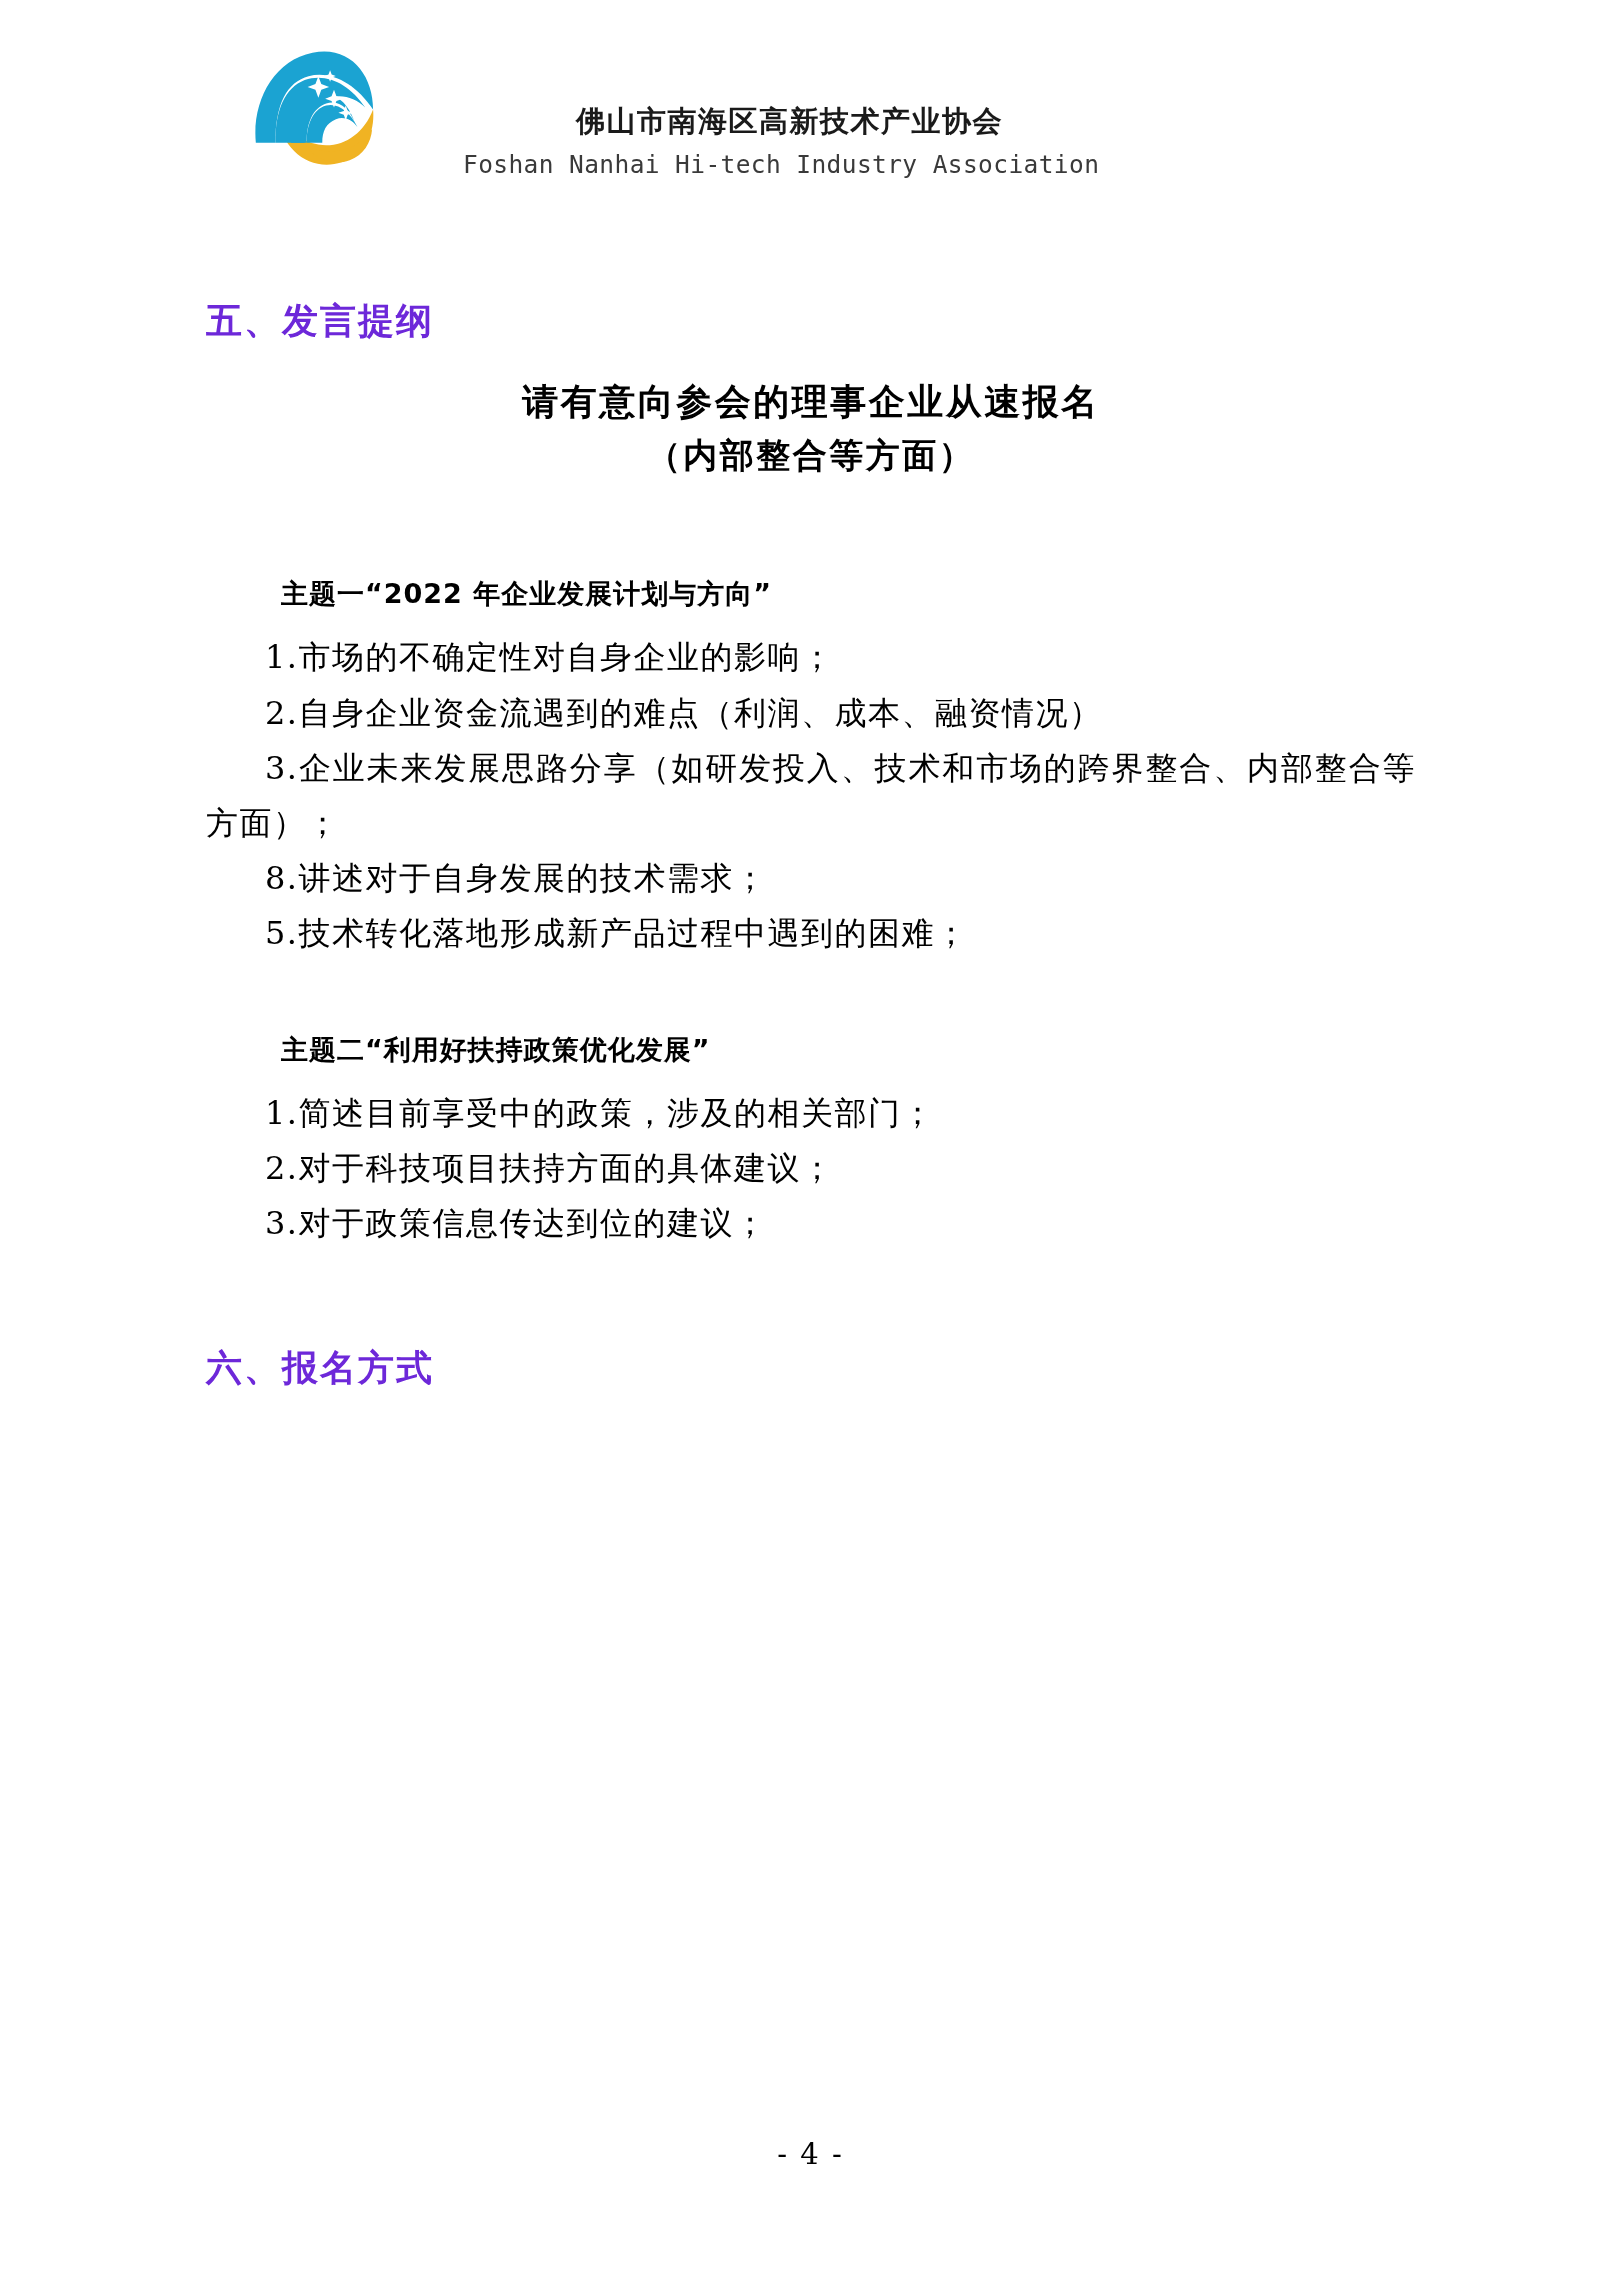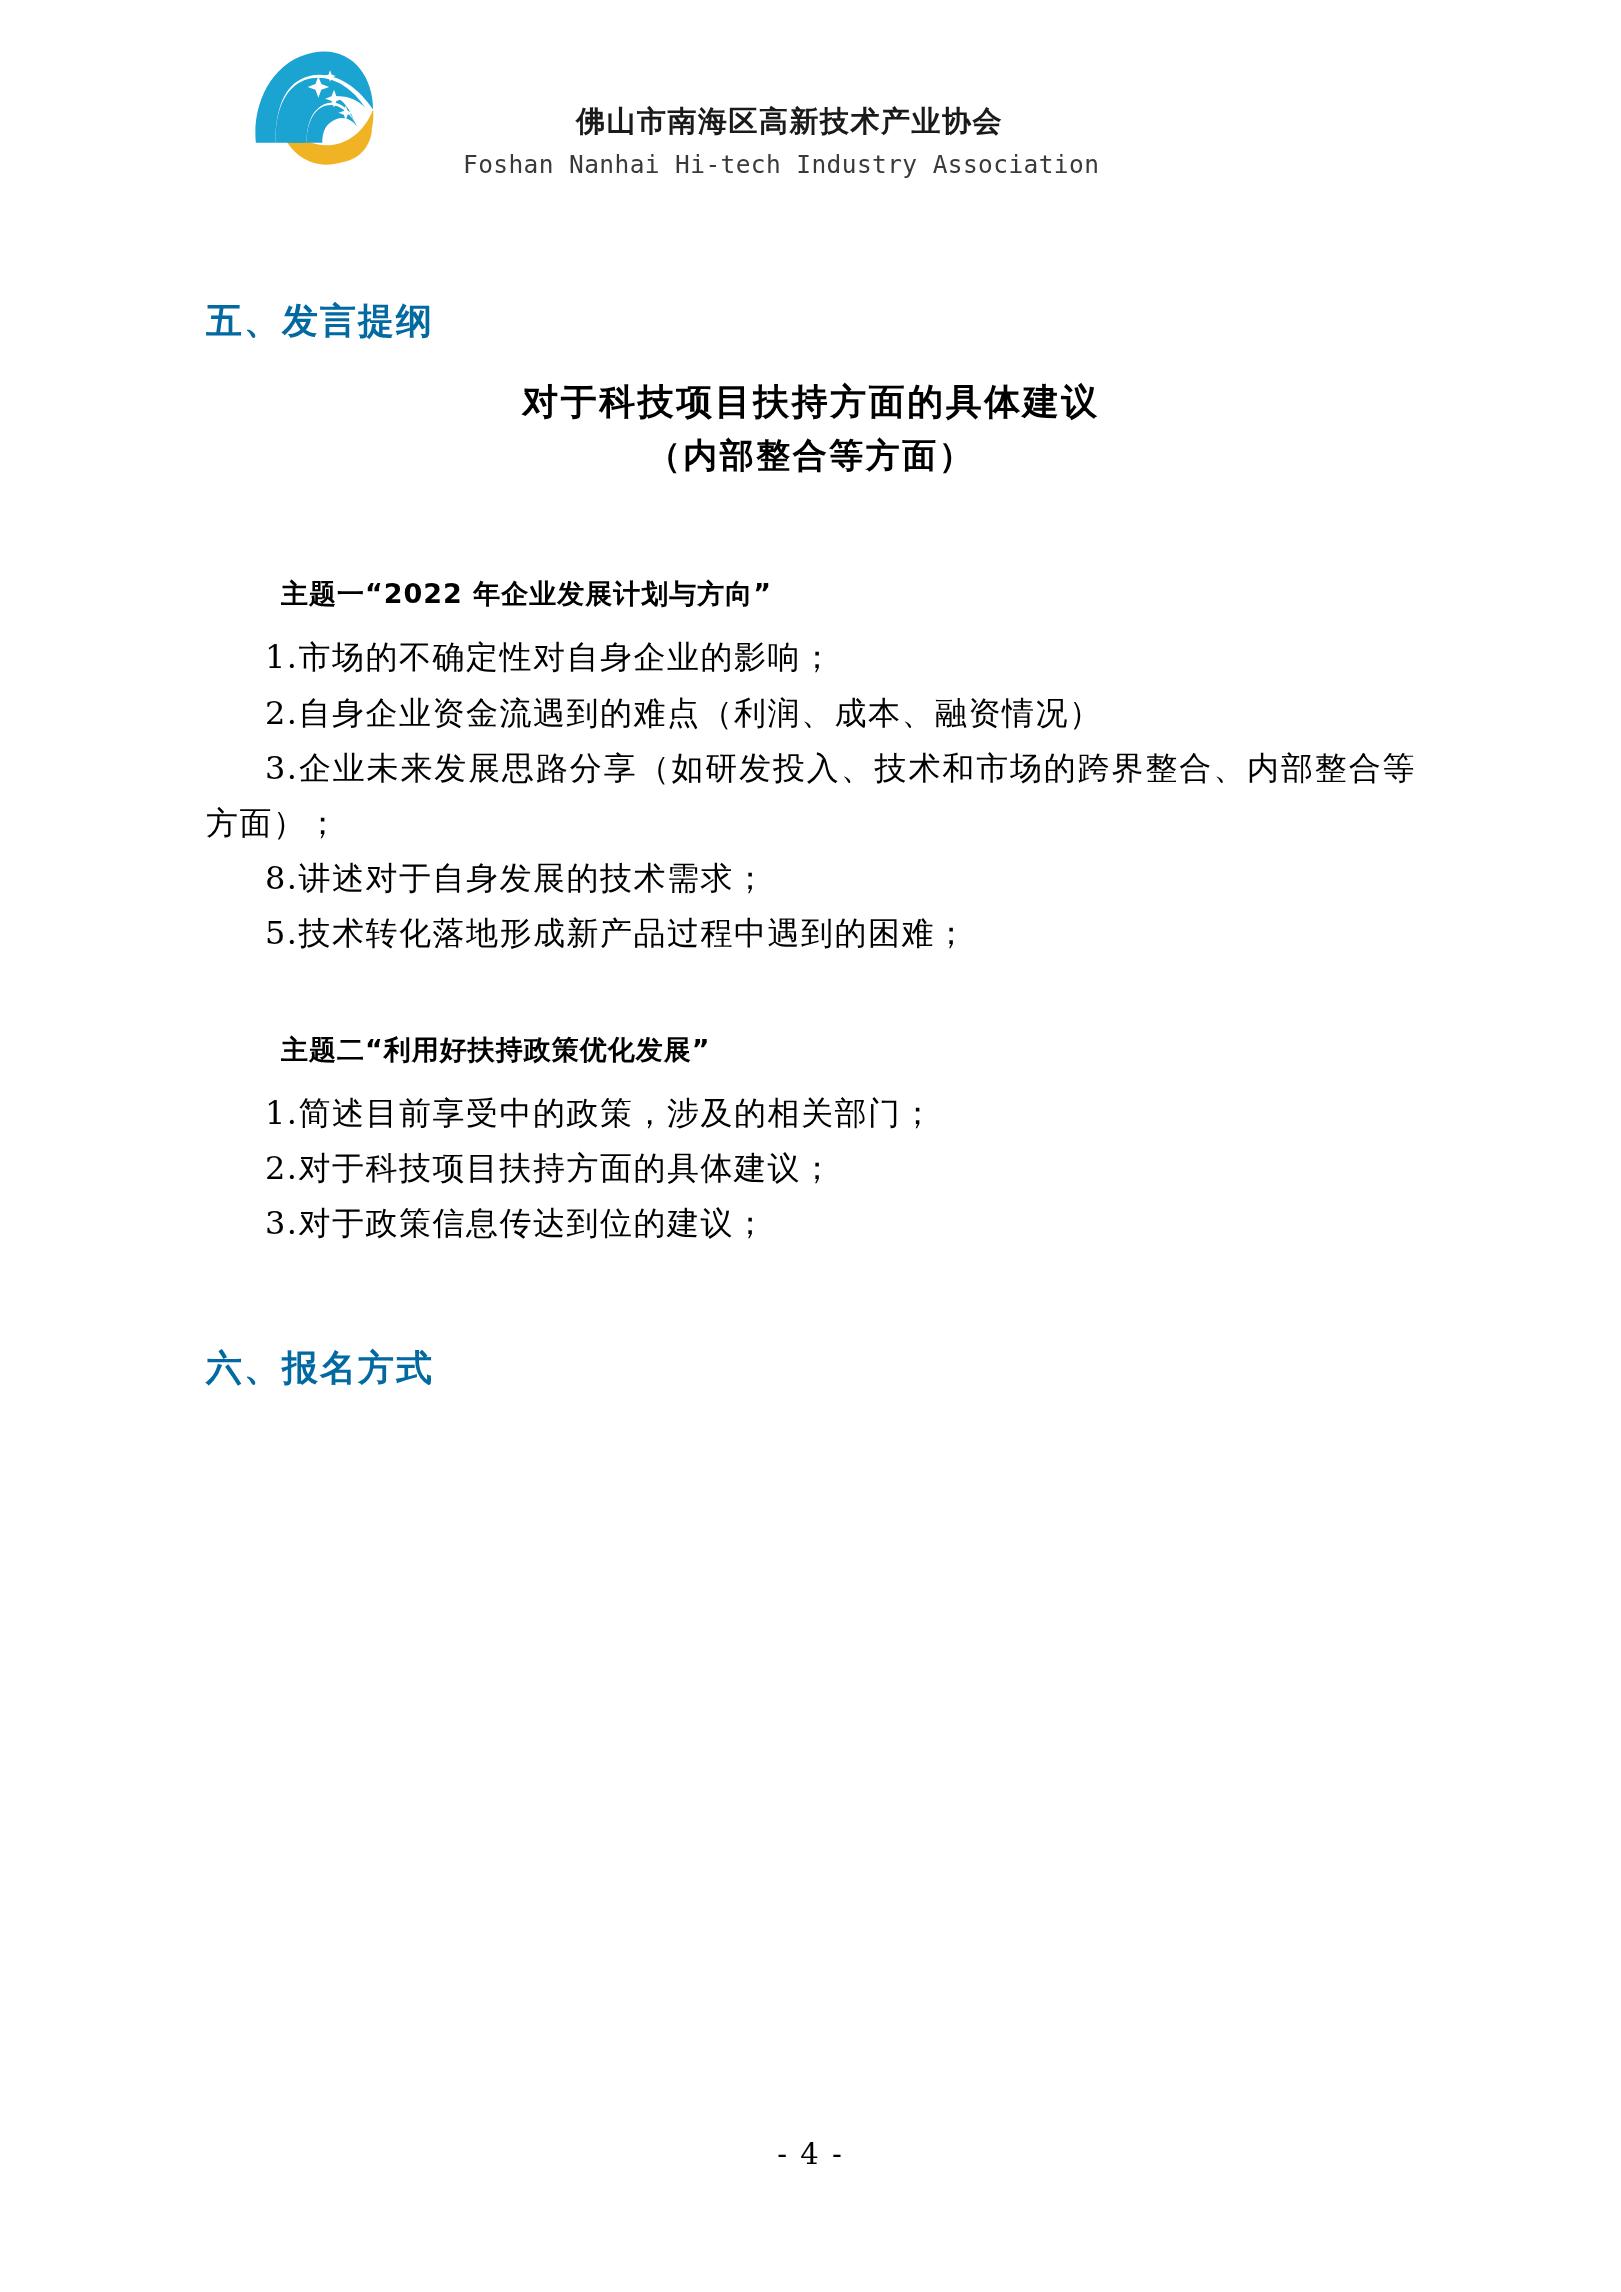--- a/index.html
+++ b/index.html
@@ -71,21 +71,21 @@
     left: 206px;
     top: 294px;
     width: 1210px;
   }
 
   .sec-heading {
     font-family: "DejaVu Sans", "Liberation Sans", sans-serif;
     font-size: 36px;
     font-weight: bold;
     letter-spacing: 2px;
-    color: #0369a1;
+    color: #6d28d9;
     margin: 0;
     line-height: 1.5;
   }
 
   .doc-title {
     text-align: center;
     font-family: "DejaVu Serif", "Liberation Serif", serif;
     font-size: 36px;
     font-weight: bold;
     letter-spacing: 2.5px;
@@ -193,21 +193,21 @@
       <div class="org-en">Foshan Nanhai Hi-tech Industry Association</div>
     </div>
   </div>
 
   <div class="content">
 
     <h2 class="sec-heading">五、发言提纲</h2>
 
     <div class="spacer-sm"></div>
 
-    <div class="doc-title">对于科技项目扶持方面的具体建议</div>
+    <div class="doc-title">请有意向参会的理事企业从速报名</div>
     <div class="doc-subtitle">（内部整合等方面）</div>
 
     <div class="spacer-lg"></div>
 
     <h3 class="topic-heading">主题一“2022 年企业发展计划与方向”</h3>
 
     <p class="item">1.市场的不确定性对自身企业的影响；</p>
     <p class="item">2.自身企业资金流遇到的难点（利润、成本、融资情况）</p>
     <p class="item hang">3.企业未来发展思路分享（如研发投入、技术和市场的跨界整合、内部整合等方面）；</p>
     <p class="item">8.讲述对于自身发展的技术需求；</p>

